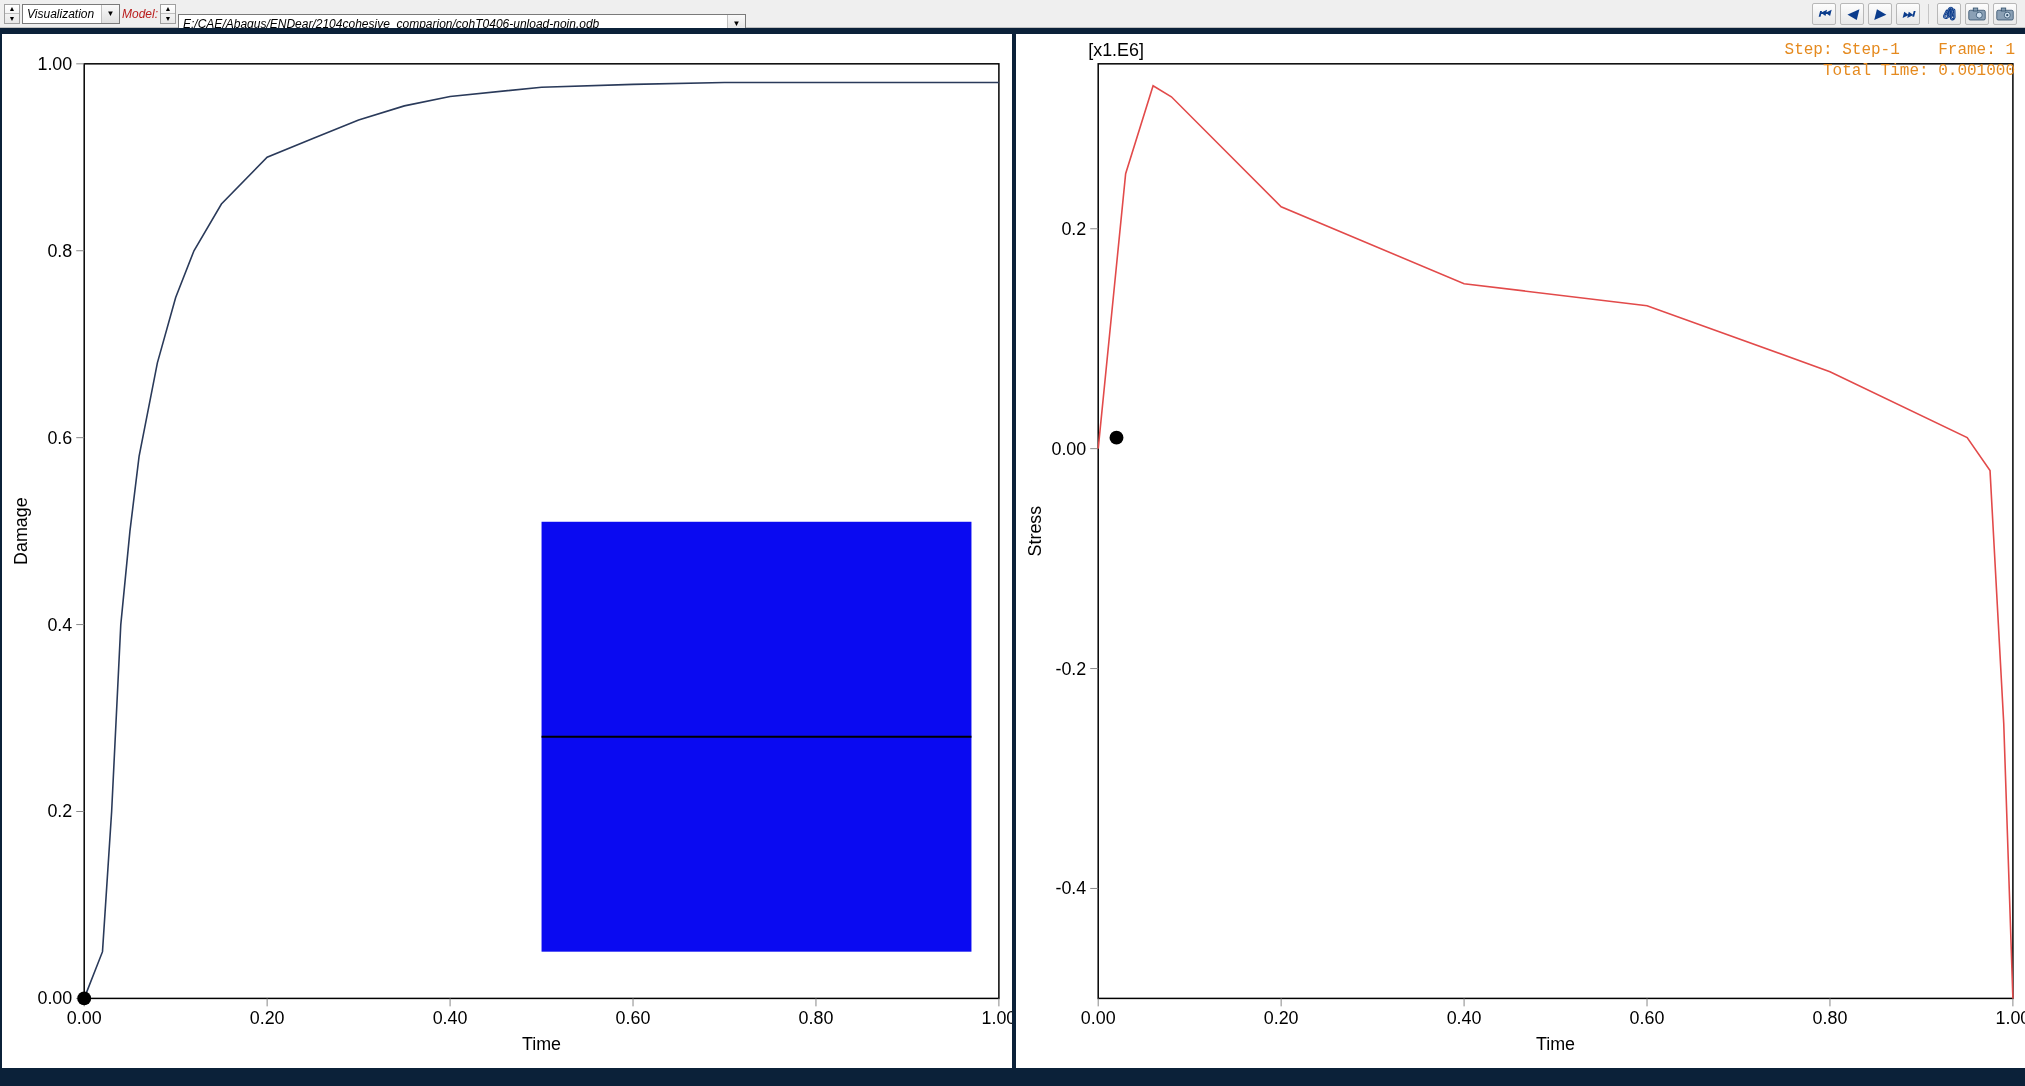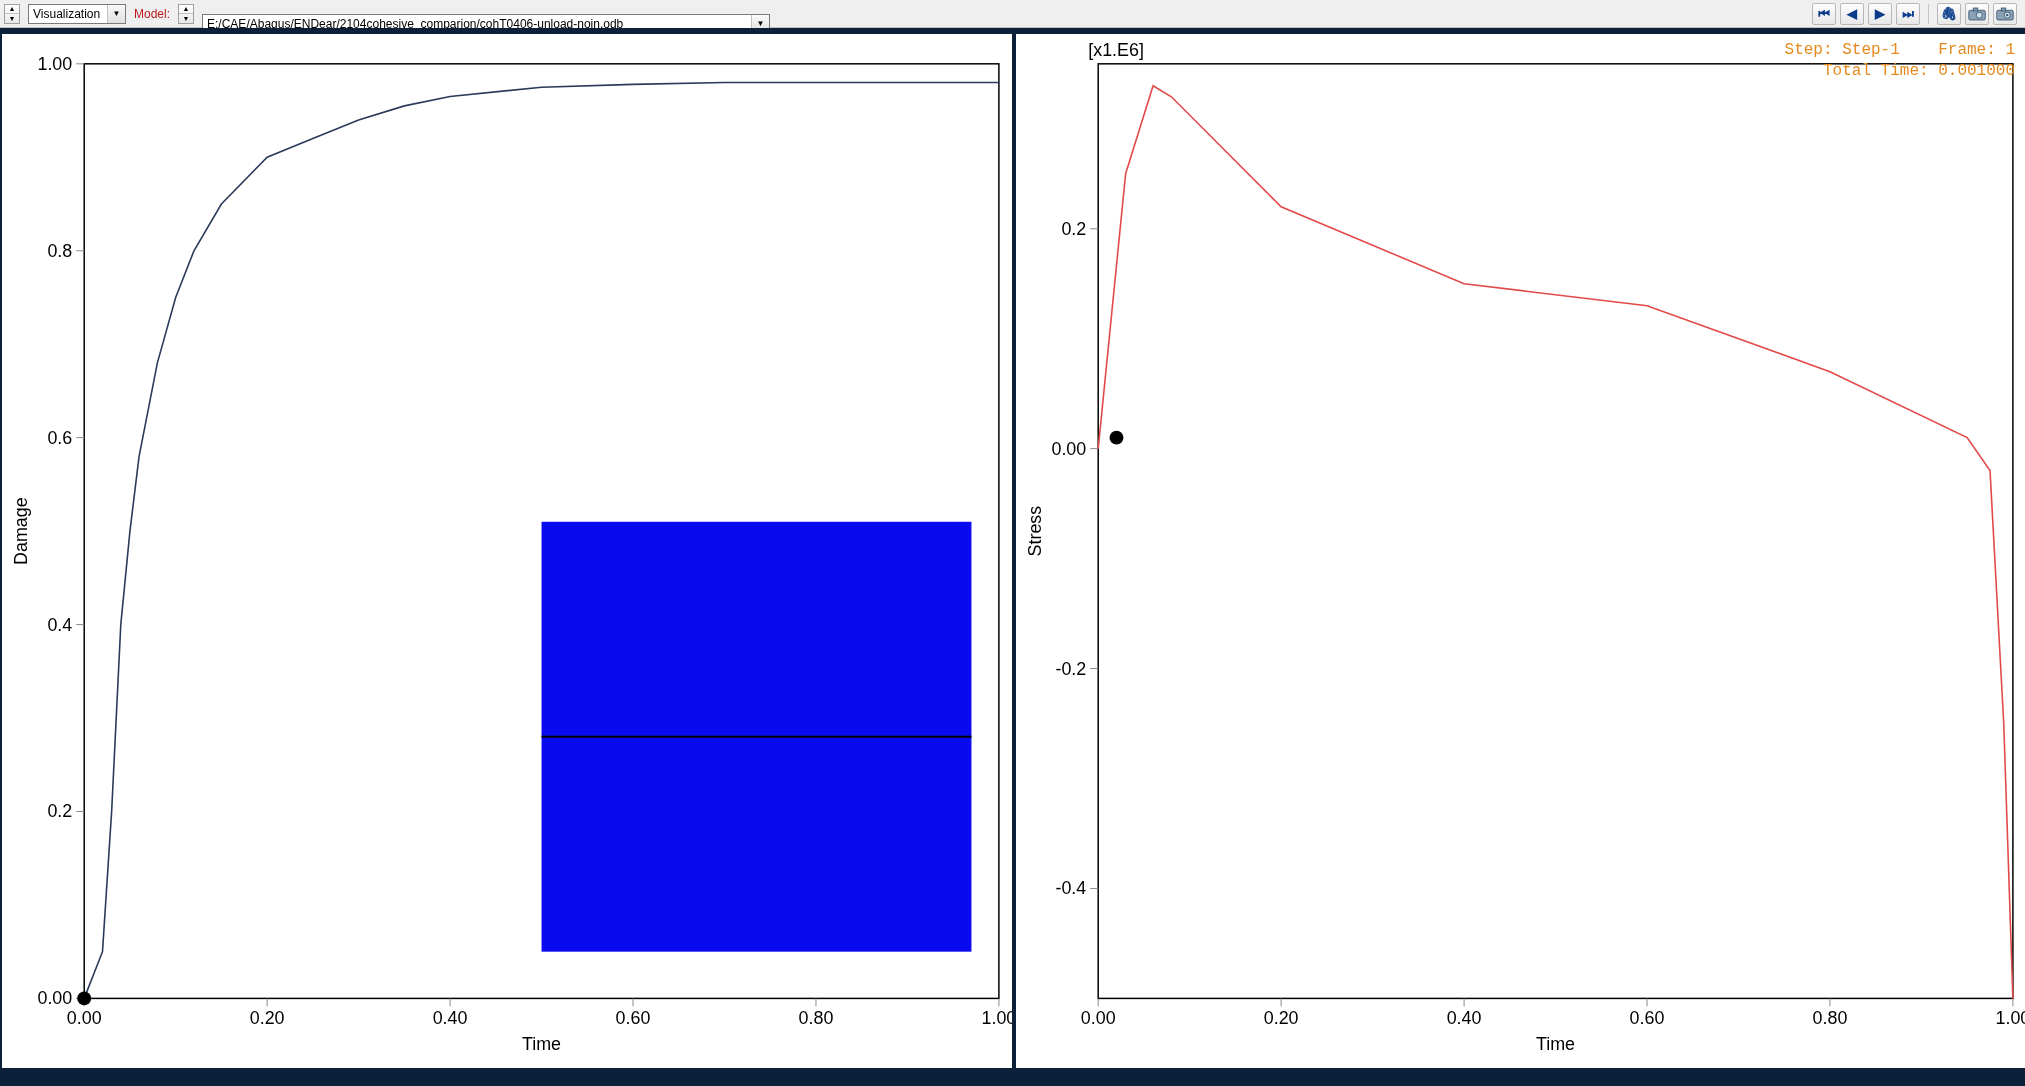--- a/index.html
+++ b/index.html
@@ -14,22 +14,23 @@
     flex-direction: column;
   }
   
   .toolbar {
     height: 28px;
     background: #efefef;
     border-bottom: 1px solid #c0c0c0;
     display: flex;
     align-items: center;
     padding: 0 4px;
-    gap: 8px;
+    gap: 2px;
     position: relative;
+    font-style: italic;
   }
   .stepper {
     display: flex;
     flex-direction: column;
     border: 1px solid #a0a0a0;
     background: linear-gradient(#ffffff,#e8e8e8);
     width: 16px;
     height: 20px;
   }
   .stepper .s-up, .stepper .s-down {

